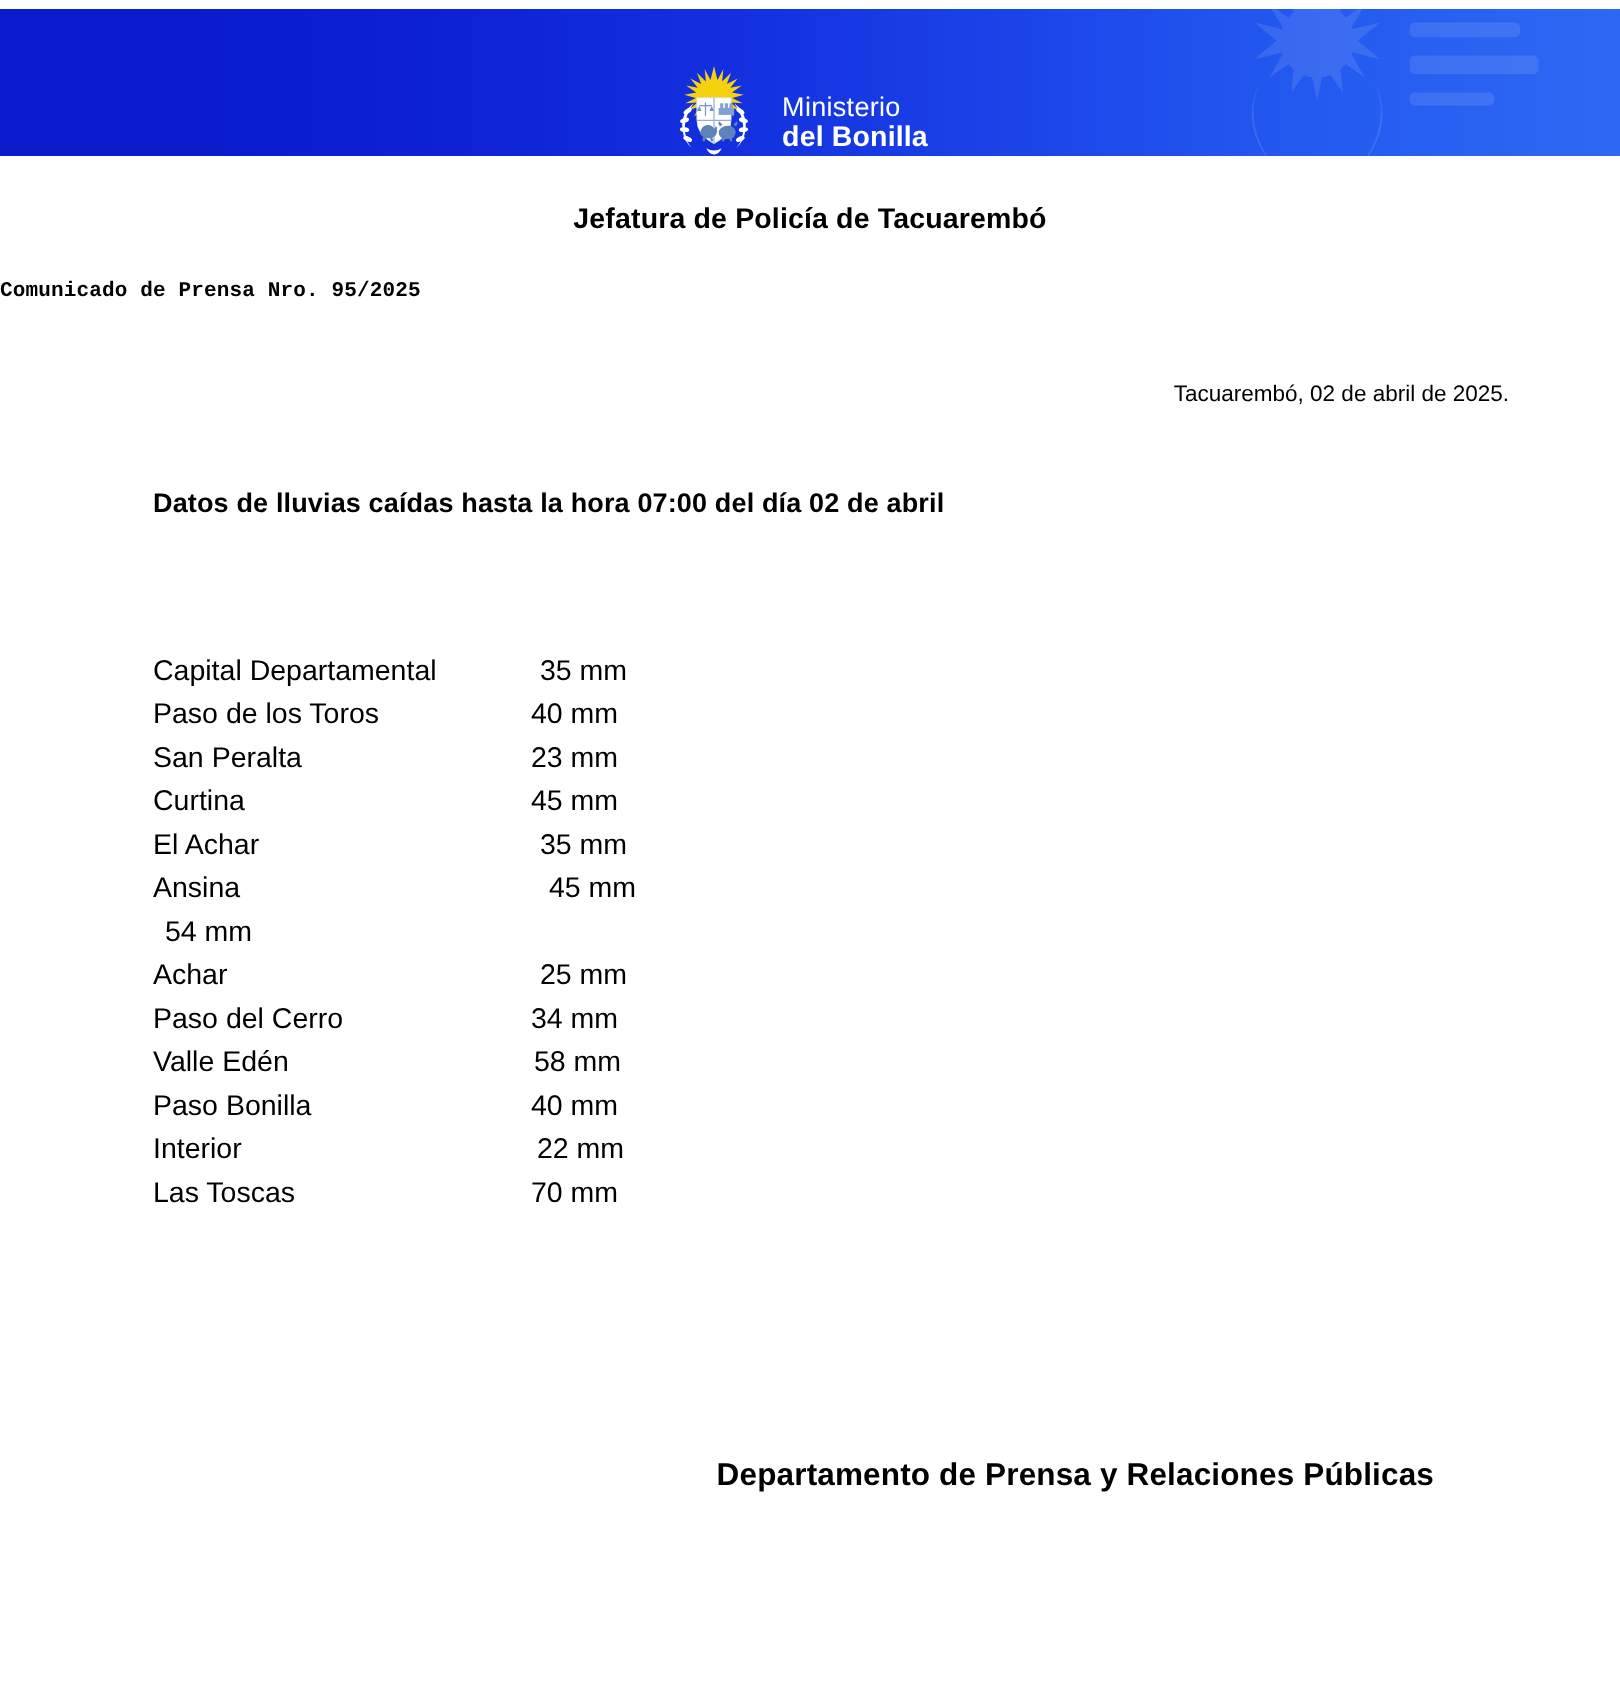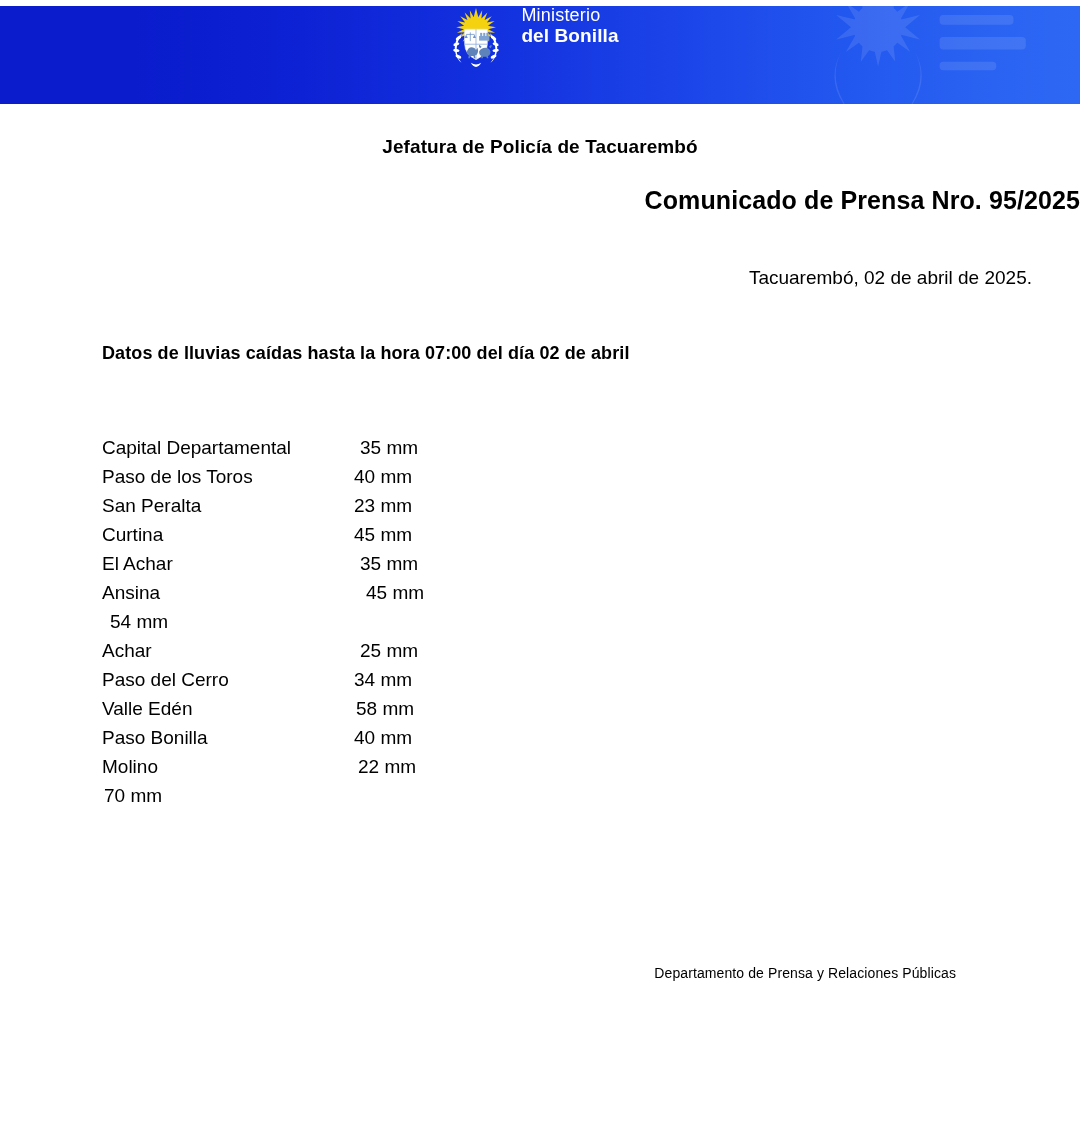--- a/index.html
+++ b/index.html
@@ -54,21 +54,21 @@
     height: 160px;
     opacity: 0.10;
     pointer-events: none;
   }
   .banner-inner {
     position: absolute;
     left: 0; top: 0;
     width: 1064px;
     height: 98px;
     display: flex;
-    align-items: flex-start;
+    align-items: flex-end;
     justify-content: center;
     gap: 14px;
   }
   .crest {
     width: 62px;
     height: 62px;
     flex: 0 0 auto;
     display: block;
   }
   .brand {
@@ -102,32 +102,33 @@
     margin: 0;
     padding-top: 32px;
     text-align: center;
     font-size: 19px;
     font-weight: 700;
     letter-spacing: 0.1px;
   }
   .title-2 {
     margin: 0;
     padding-top: 28px;
+    text-align: left;
+    font-size: 14px;
+    font-weight: 700;
+    letter-spacing: 0.1px;
+    font-family: Liberation Mono, monospace;
+  }
+
+  .dateline {
+    margin: 0;
+    padding-top: 52px;
+    padding-right: 74px;
     text-align: right;
-    font-size: 25px;
-    font-weight: 700;
-    letter-spacing: 0.1px;
-  }
-
-  .dateline {
-    margin: 0;
-    padding-top: 52px;
-    padding-right: 48px;
-    text-align: right;
-    font-size: 19px;
+    font-size: 15px;
     font-weight: 400;
   }
 
   .section-heading {
     margin: 0;
     padding-top: 54px;
     padding-left: 102px;
     font-size: 18px;
     font-weight: 700;
     letter-spacing: 0.1px;
@@ -160,22 +161,22 @@
   }
 
   .footer-line {
     position: absolute;
     left: 0;
     top: 847px;
     width: 1056px;
     padding-right: 100px;
     box-sizing: border-box;
     text-align: right;
-    font-size: 14px;
-    font-weight: 400;
+    font-size: 21px;
+    font-weight: 700;
     letter-spacing: 0.1px;
   }
 </style>
 </head>
 <body>
 
 <div class="top-strip"></div>
 
 <header class="banner">
 
@@ -266,19 +267,19 @@
       <li class="rain-row"><span class="rain-place">Paso de los Toros</span><span class="rain-value" style="margin-left: 2px;">40 mm</span></li>
       <li class="rain-row"><span class="rain-place">San Peralta</span><span class="rain-value" style="margin-left: 2px;">23 mm</span></li>
       <li class="rain-row"><span class="rain-place">Curtina</span><span class="rain-value" style="margin-left: 2px;">45 mm</span></li>
       <li class="rain-row"><span class="rain-place">El Achar</span><span class="rain-value" style="margin-left: 8px;">35 mm</span></li>
       <li class="rain-row"><span class="rain-place">Ansina</span><span class="rain-value" style="margin-left: 14px;">45 mm</span></li>
       <li class="rain-row"><span class="rain-value" style="margin-left: 8px;">54 mm</span></li>
       <li class="rain-row"><span class="rain-place">Achar</span><span class="rain-value" style="margin-left: 8px;">25 mm</span></li>
       <li class="rain-row"><span class="rain-place">Paso del Cerro</span><span class="rain-value" style="margin-left: 2px;">34 mm</span></li>
       <li class="rain-row"><span class="rain-place">Valle Edén</span><span class="rain-value" style="margin-left: 4px;">58 mm</span></li>
       <li class="rain-row"><span class="rain-place">Paso Bonilla</span><span class="rain-value" style="margin-left: 2px;">40 mm</span></li>
-      <li class="rain-row"><span class="rain-place">Molino</span><span class="rain-value" style="margin-left: 6px;">22 mm</span></li>
-      <li class="rain-row"><span class="rain-value" style="margin-left: 2px;">70 mm</span></li>
+      <li class="rain-row"><span class="rain-place">Interior</span><span class="rain-value" style="margin-left: 6px;">22 mm</span></li>
+      <li class="rain-row"><span class="rain-place">Las Toscas</span><span class="rain-value" style="margin-left: 2px;">70 mm</span></li>
     </ul>
 
   <p class="footer-line">Departamento de Prensa y Relaciones Públicas</p>
 
 </main>
 
 </body></html>

